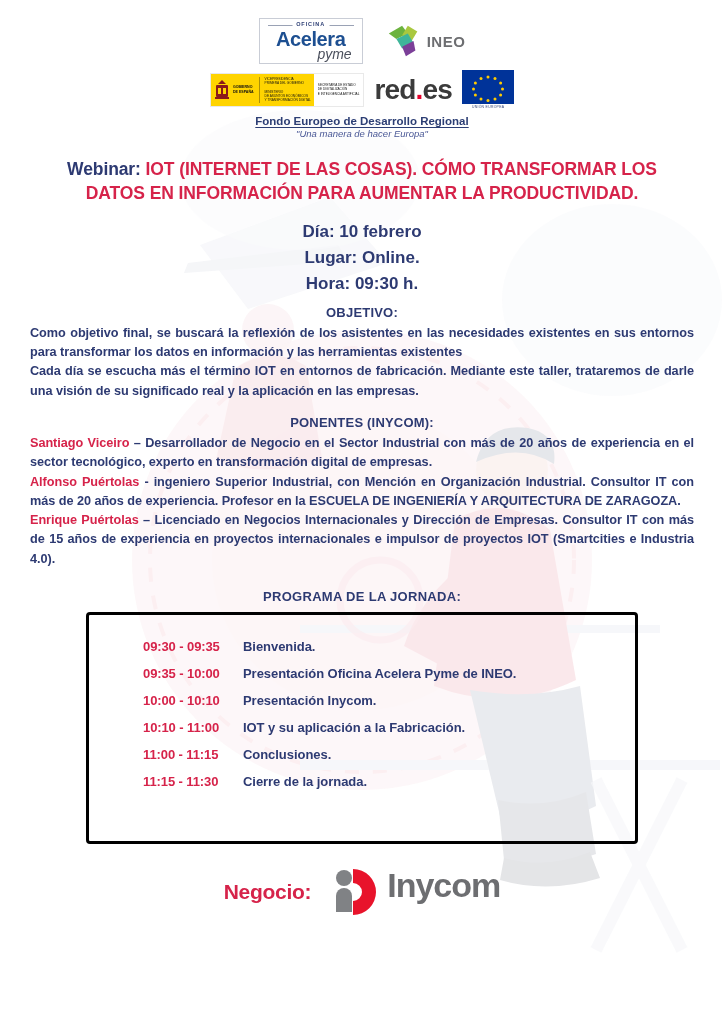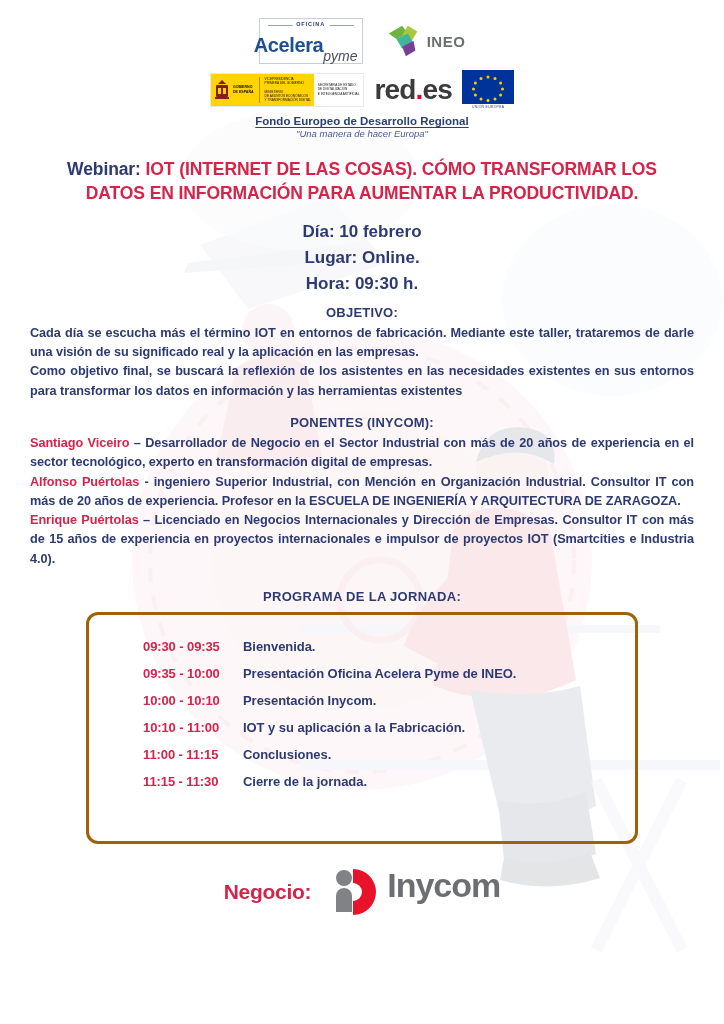--- a/index.html
+++ b/index.html
@@ -52,20 +52,21 @@
   }
 
   
   .acelera-box {
     border: 1px solid #c9cdd6;
     width: 104px;
     height: 46px;
     position: relative;
     background: #fff;
     display: flex;
+    flex-direction: column;
     align-items: center;
     justify-content: center;
   }
   .acelera-oficina {
     position: absolute;
     top: 2px;
     left: 50%;
     transform: translateX(-50%);
     background: #fff;
     padding: 0 4px;
@@ -256,22 +257,22 @@
   .prog-head {
     text-align: center;
     color: #2d3a72;
     font-size: 13px;
     font-weight: bold;
     letter-spacing: .3px;
     margin-top: 20px;
   }
   .prog-box {
     margin: 8px 70px 0 70px;
-    border: 3px solid #a16207;
-    border-radius: 12px;
+    border: 3px solid #000000;
+    border-radius: 4px;
     padding: 24px 0 24px 0;
     min-height: 232px;
   }
   .prog-row {
     display: flex;
     align-items: baseline;
     padding: 0 0 0 54px;
     margin-bottom: 12px;
   }
   .prog-row:last-child { margin-bottom: 0; }
@@ -442,22 +443,22 @@
   <h1 class="title"><span class="navy">Webinar: </span><span class="red">IOT (INTERNET DE LAS COSAS). CÓMO TRANSFORMAR LOS DATOS EN INFORMACIÓN PARA AUMENTAR LA PRODUCTIVIDAD.</span></h1>
 
   <div class="datelines">
     <div><span>Día: </span><span>10 febrero</span></div>
     <div><span>Lugar: </span><span>Online.</span></div>
     <div><span>Hora: </span><span>09:30 h.</span></div>
   </div>
 
   <div class="sec-head">OBJETIVO:</div>
   <div class="body-block">
+    <p class="just">Como objetivo final, se buscará la reflexión de los asistentes en las necesidades existentes en sus entornos para transformar los datos en información y las herramientas existentes</p>
     <p class="just">Cada día se escucha más el término IOT en entornos de fabricación. Mediante este taller, trataremos de darle una visión de su significado real y la aplicación en las empresas.</p>
-    <p class="just">Como objetivo final, se buscará la reflexión de los asistentes en las necesidades existentes en sus entornos para transformar los datos en información y las herramientas existentes</p>
   </div>
 
   <div class="sec-head ponentes-head">PONENTES (INYCOM):</div>
   <div class="body-block ponentes-block">
     <p class="just"><span class="name-red">Santiago Viceiro</span><span> – Desarrollador de Negocio en el Sector Industrial con más de 20 años de experiencia en el sector tecnológico, experto en transformación digital de empresas.</span></p>
     <p class="just"><span class="name-red">Alfonso Puértolas</span><span> - ingeniero Superior Industrial, con Mención en Organización Industrial. Consultor IT con más de 20 años de experiencia. Profesor en la ESCUELA DE INGENIERÍA Y ARQUITECTURA DE ZARAGOZA.</span></p>
     <p class="just"><span class="name-red">Enrique Puértolas</span><span> – Licenciado en Negocios Internacionales y Dirección de Empresas. Consultor IT con más de 15 años de experiencia en proyectos internacionales e impulsor de proyectos IOT (Smartcities e Industria 4.0).</span></p>
   </div>
 
   <div class="prog-head">PROGRAMA DE LA JORNADA:</div>

